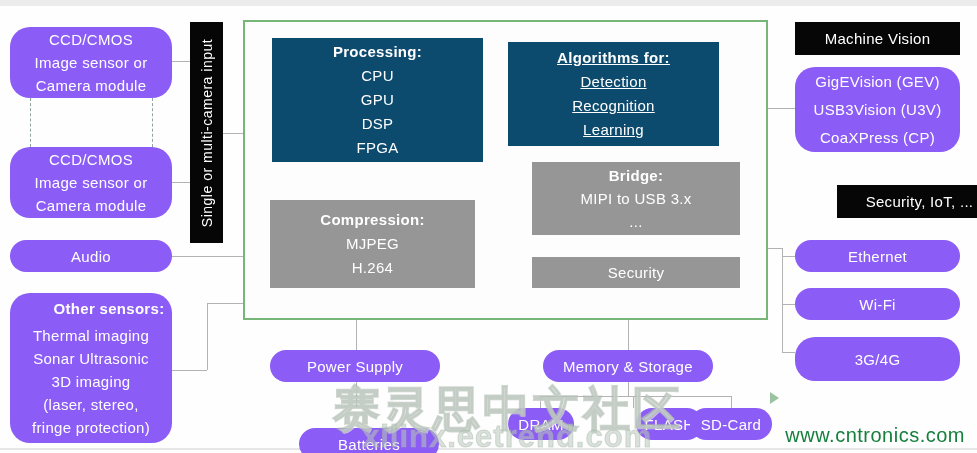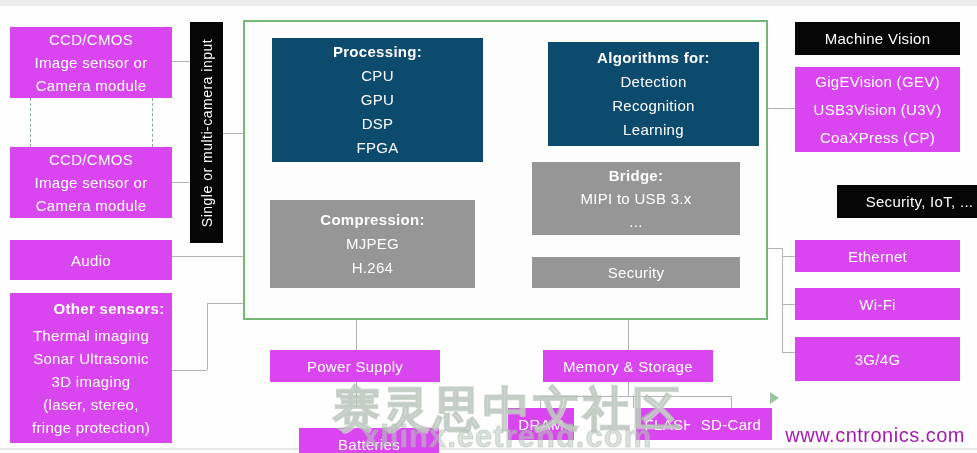--- a/index.html
+++ b/index.html
@@ -3,21 +3,21 @@
 <meta charset="utf-8">
 <style>
   html,body{margin:0;padding:0;background:#fff;}
   body{font-family:"Liberation Sans","DejaVu Sans",sans-serif;}
   .stage{position:relative;width:977px;height:453px;background:#fefefe;overflow:hidden;}
   .band-top{position:absolute;left:0;top:0;width:977px;height:6px;background:#ececec;}
   .band-bottom{position:absolute;left:0;top:448px;width:977px;height:2px;background:#e7e7e7;}
 
   .box{position:absolute;display:flex;flex-direction:column;justify-content:center;align-items:center;
        text-align:center;color:#fff;font-size:15px;letter-spacing:.3px;box-sizing:border-box;}
-  .green{background:#d946ef;}
+  .green{background:#8b5cf6;border-radius:20px;}
   .cyan{background:#0c4a6e;}
   .gray{background:#969696;}
   .black{background:#060606;}
   .bold{font-weight:bold;}
   .ln{line-height:23px;}
   .ln24{line-height:24px;}
   .ln28{line-height:28px;}
 
   .central{position:absolute;left:243px;top:20px;width:525px;height:300px;background:#fdfdfd;
            border:2px solid #76b778;box-sizing:border-box;}
@@ -32,42 +32,42 @@
   .dash{position:absolute;width:0;border-left:1px dashed #8fa59b;}
 
   .arrow{position:absolute;width:0;height:0;border-top:6px solid transparent;
          border-bottom:6px solid transparent;border-left:9px solid #9cc3a0;}
 
   .wm-cn{position:absolute;left:333px;top:378px;width:340px;font-size:47px;font-weight:bold;
          letter-spacing:3px;color:rgba(208,216,208,.6);-webkit-text-stroke:1.5px rgba(158,174,160,.45);
          text-shadow:1px 1px 0 rgba(255,255,255,.6);white-space:nowrap;}
   .wm-site{position:absolute;left:362px;top:419px;font-size:31px;font-weight:bold;letter-spacing:1px;
          color:rgba(186,200,188,.55);-webkit-text-stroke:1px rgba(160,178,164,.4);white-space:nowrap;}
-  .wm-corner{position:absolute;right:12px;top:424px;font-size:20px;color:#a21caf;letter-spacing:.5px;}
+  .wm-corner{position:absolute;right:12px;top:424px;font-size:20px;color:#15803d;letter-spacing:.5px;}
 </style>
 </head>
 <body>
 
 <div class="stage">
   <div class="band-top"></div>
   <div class="band-bottom"></div>
 
   <div class="box green ln" style="left:10px;top:27px;width:162px;height:71px;">
     <div>CCD/CMOS</div>
     <div>Image sensor or</div>
     <div>Camera module</div>
   </div>
   <div class="dash" style="left:30px;top:98px;height:49px;"></div>
   <div class="dash" style="left:152px;top:98px;height:49px;"></div>
   <div class="box green ln" style="left:10px;top:147px;width:162px;height:71px;">
     <div>CCD/CMOS</div>
     <div>Image sensor or</div>
     <div>Camera module</div>
   </div>
-  <div class="box green" style="left:10px;top:240px;width:162px;height:40px;">
+  <div class="box green" style="left:10px;top:240px;width:162px;height:32px;">
     <div>Audio</div>
   </div>
   <div class="box green ln" style="left:10px;top:293px;width:162px;height:150px;">
     <div class="bold" style="margin-bottom:4px;margin-left:36px;">Other sensors:</div>
     <div>Thermal imaging</div>
     <div>Sonar Ultrasonic</div>
     <div>3D imaging</div>
     <div>(laser, stereo,</div>
     <div>fringe protection)</div>
   </div>
@@ -77,21 +77,21 @@
   </div>
 
   <div class="central"></div>
   <div class="box cyan ln24" style="left:272px;top:38px;width:211px;height:124px;">
     <div class="bold">Processing:</div>
     <div>CPU</div>
     <div>GPU</div>
     <div>DSP</div>
     <div>FPGA</div>
   </div>
-  <div class="box cyan ln24" style="left:548px;top:42px;width:211px;height:104px;">
+  <div class="box cyan ln24" style="left:508px;top:42px;width:211px;height:104px;text-decoration:underline;">
     <div class="bold">Algorithms for:</div>
     <div>Detection</div>
     <div>Recognition</div>
     <div>Learning</div>
   </div>
   <div class="box gray ln24" style="left:270px;top:200px;width:205px;height:88px;">
     <div class="bold">Compression:</div>
     <div>MJPEG</div>
     <div>H.264</div>
   </div>

